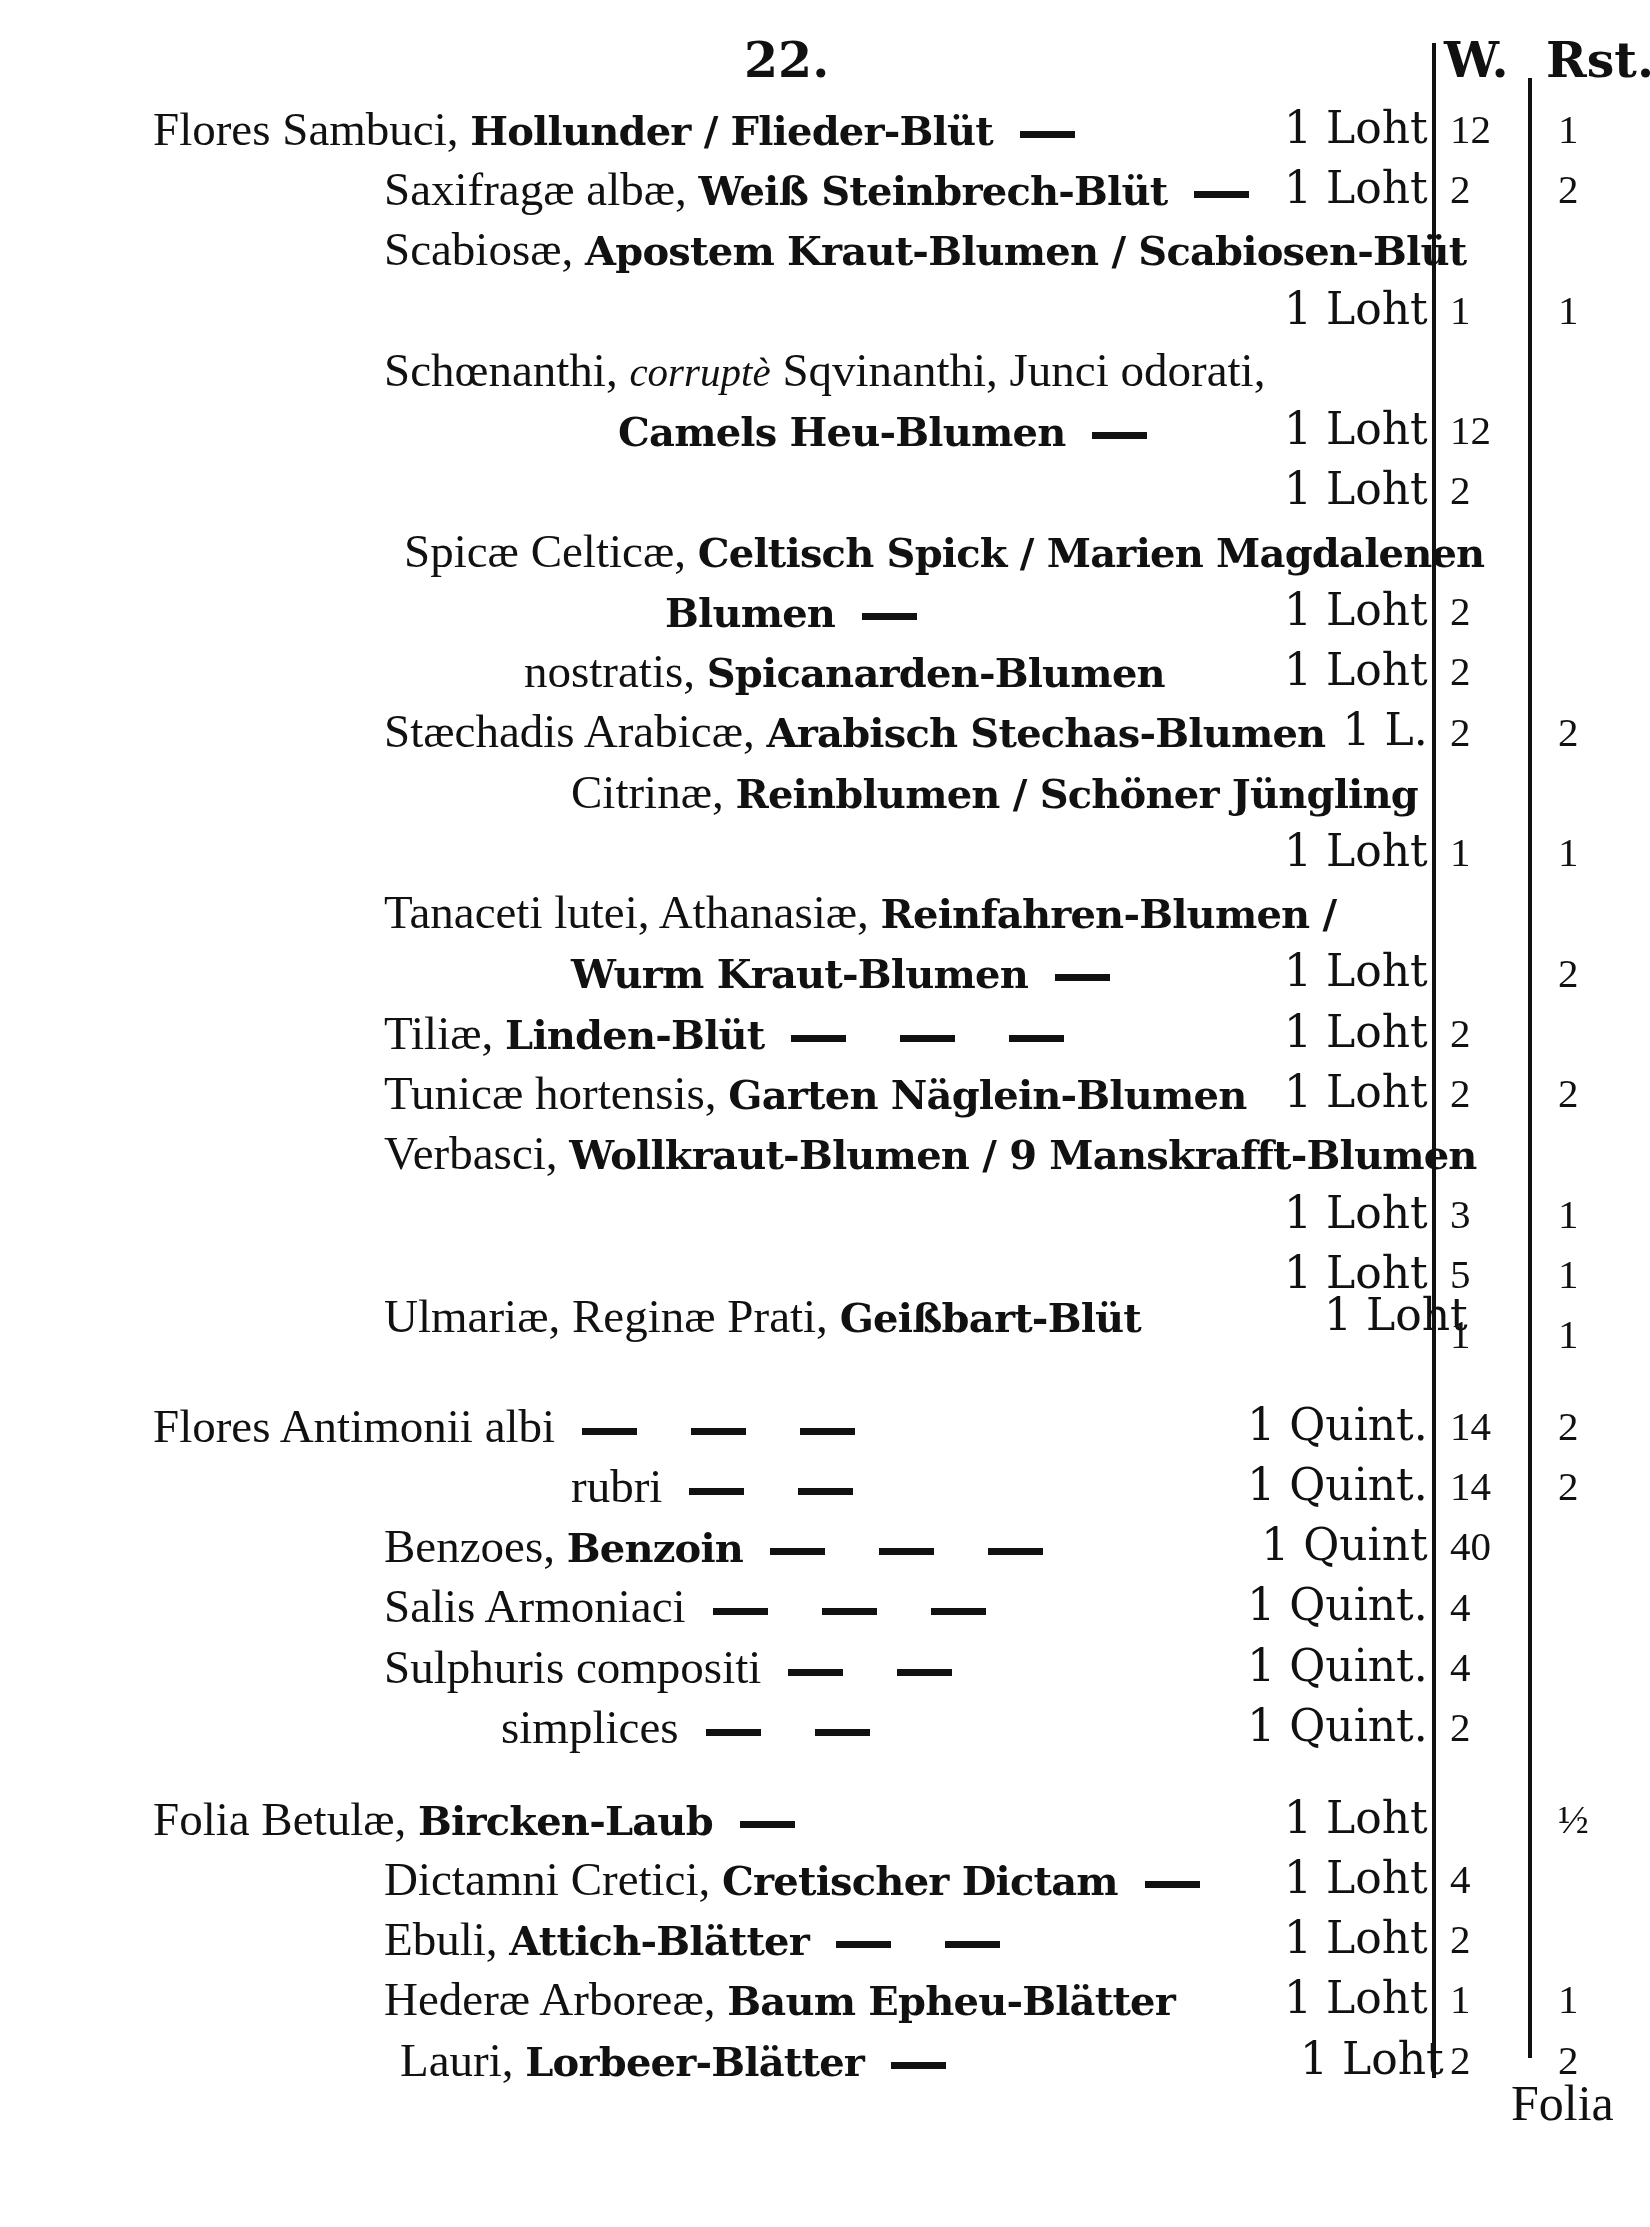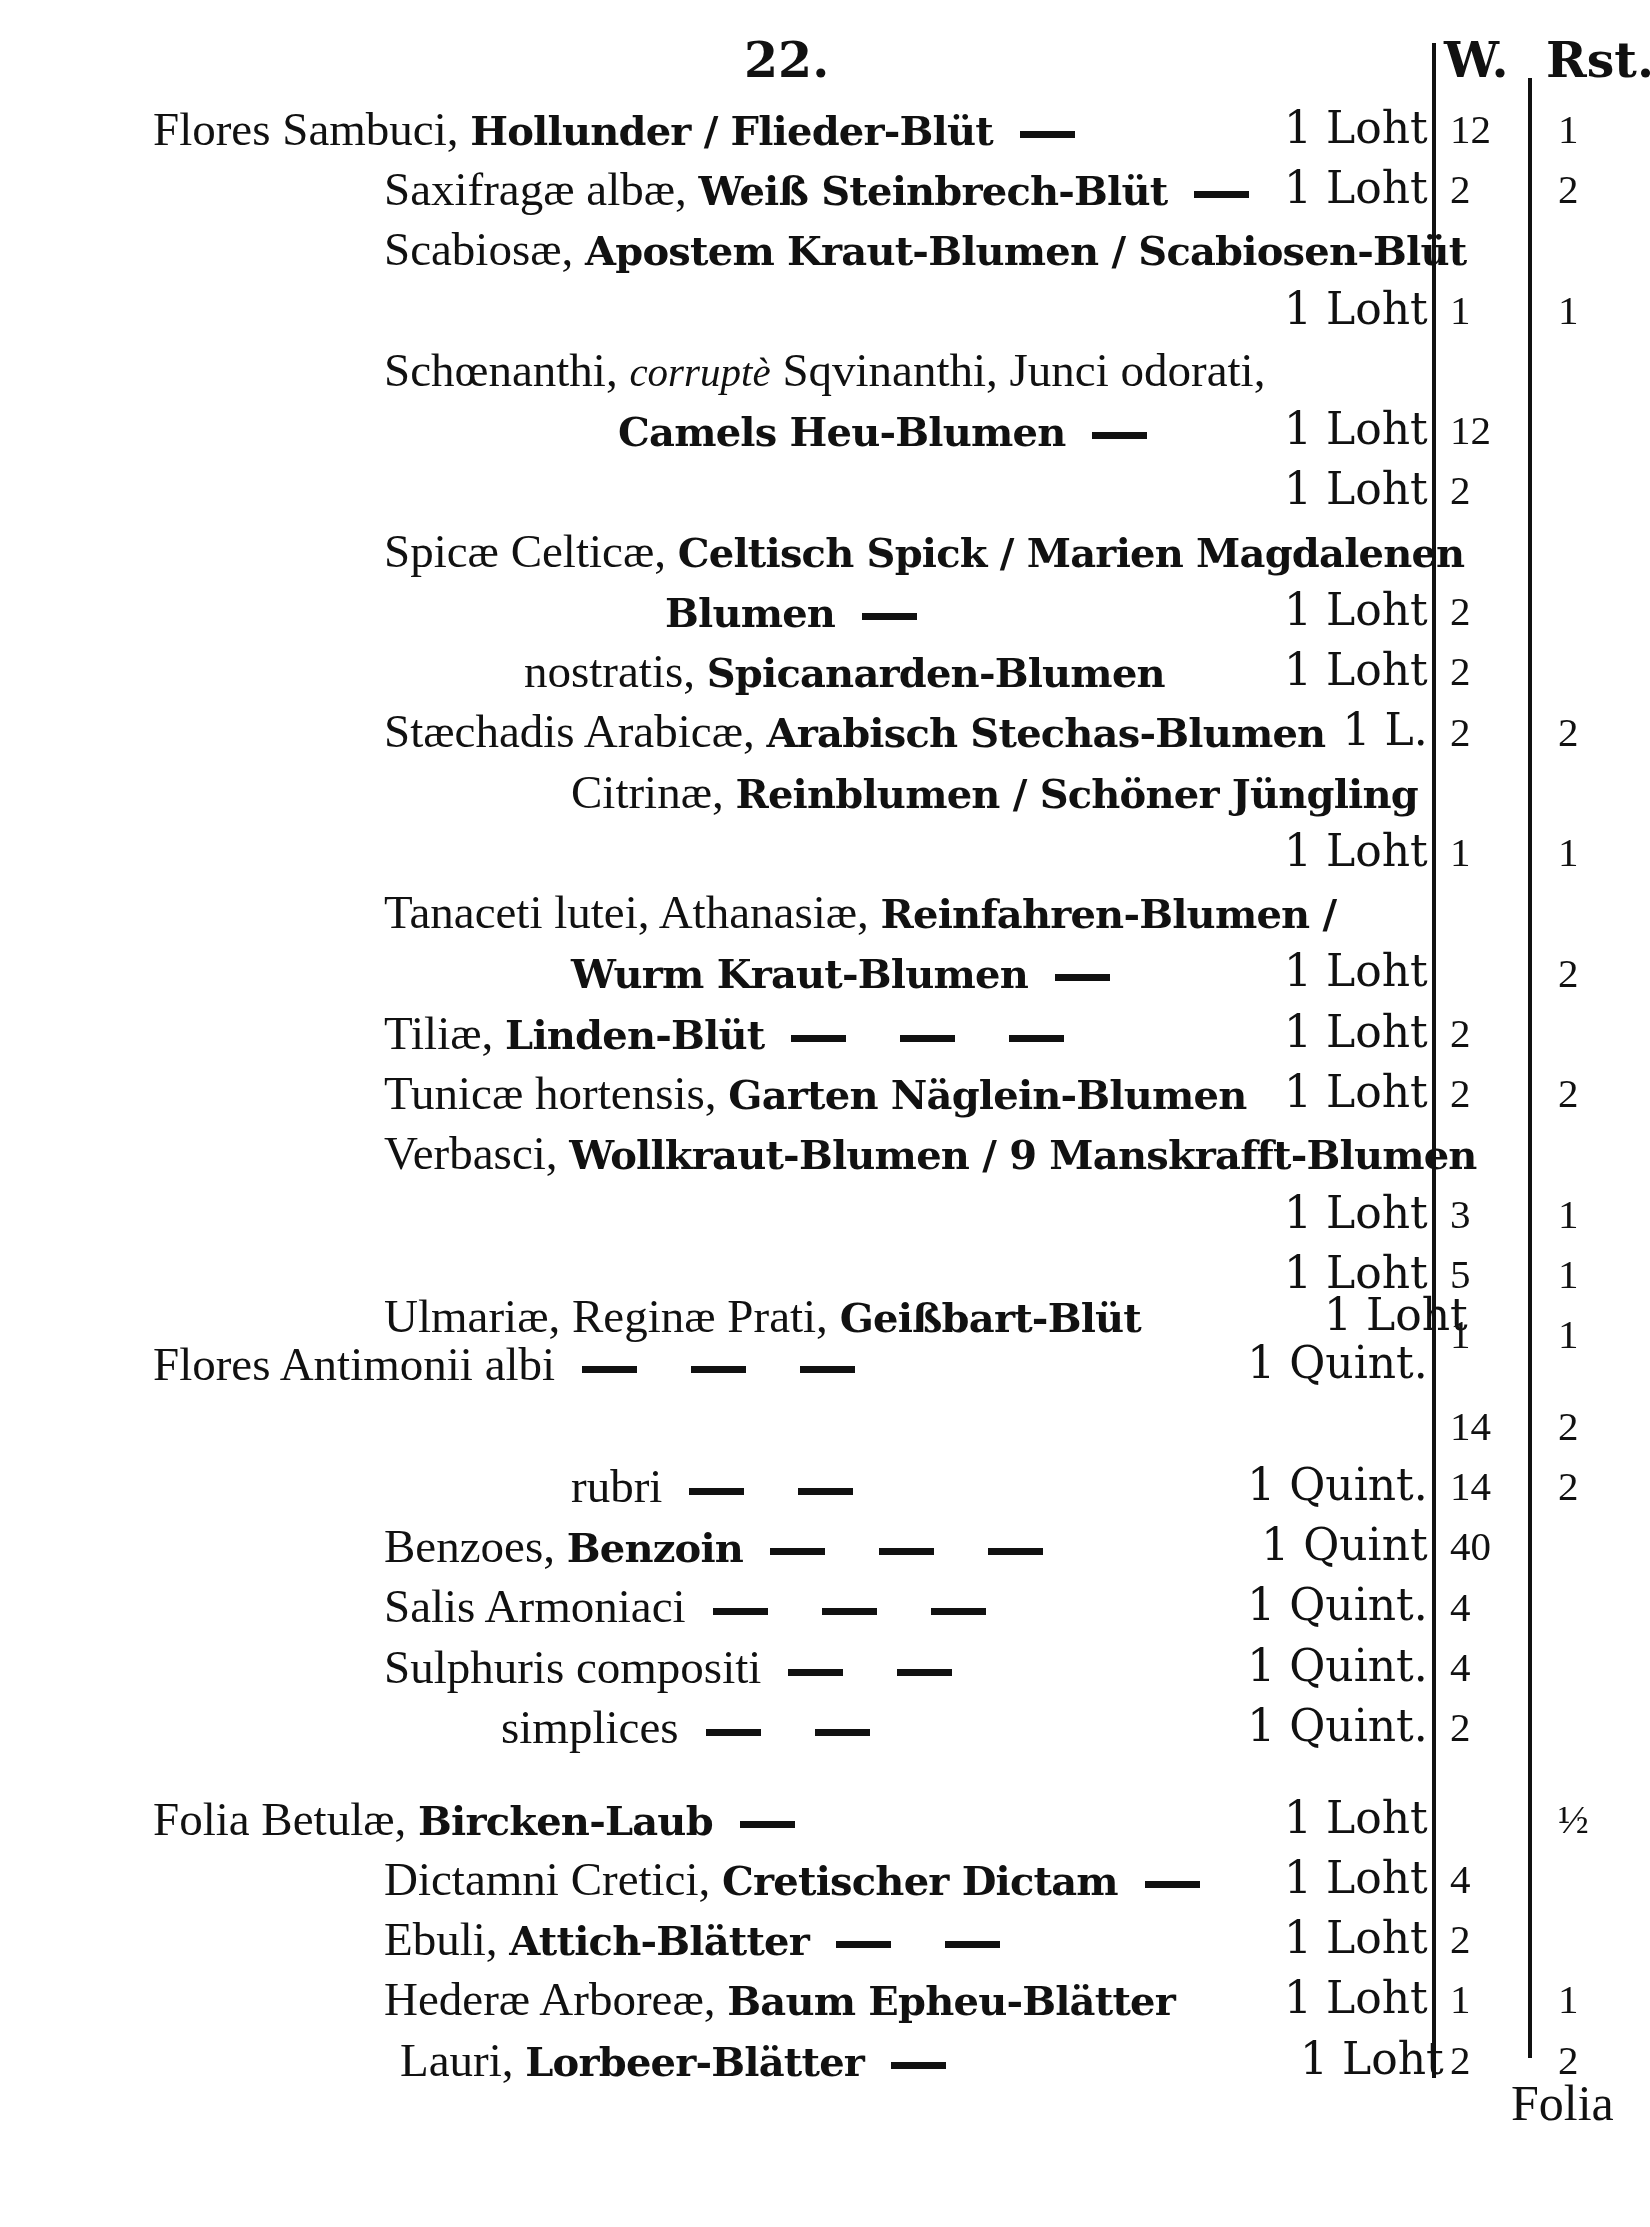--- a/index.html
+++ b/index.html
@@ -57,21 +57,21 @@
       </div>
       <div class="row" style="top: 403px;">
         <div class="lat" style="left: 618px;"><span></span> <span class="ger">Camels Heu-Blumen</span><span class="dash"></span></div>
         <div class="qty">1 Loht</div>
       </div>
       <div class="w" style="top: 406px;">12</div>
       <div class="row" style="top: 463px;">
         <div class="qty">1 Loht</div>
       </div>
       <div class="w" style="top: 466px;">2</div>
-      <div class="row" style="top: 524px;">
+      <div class="row" style="top: 524px; margin-left: 20px;">
         <div class="lat" style="left: 384px;"><span>Spicæ Celticæ,</span> <span class="ger">Celtisch Spick / Marien Magdalenen</span></div>
       </div>
       <div class="row" style="top: 584px;">
         <div class="lat" style="left: 665px;"><span></span> <span class="ger">Blumen</span><span class="dash"></span></div>
         <div class="qty">1 Loht</div>
       </div>
       <div class="w" style="top: 587px;">2</div>
       <div class="row" style="top: 644px;">
         <div class="lat" style="left: 524px;"><span>nostratis,</span> <span class="ger">Spicanarden-Blumen</span></div>
         <div class="qty">1 Loht</div>
@@ -124,21 +124,21 @@
         <div class="qty">1 Loht</div>
       </div>
       <div class="w" style="top: 1250px;">5</div>
       <div class="r" style="top: 1250px;">1</div>
       <div class="row" style="top: 1289px; padding-left: 40px;">
         <div class="lat" style="left: 384px;"><span>Ulmariæ, Reginæ Prati,</span> <span class="ger">Geißbart-Blüt</span></div>
         <div class="qty">1 Loht</div>
       </div>
       <div class="w" style="top: 1310px;">1</div>
       <div class="r" style="top: 1310px;">1</div>
-      <div class="row" style="top: 1337px;">
+      <div class="row" style="top: 1399px;">
         <div class="lat" style="left: 153px;"><span>Flores Antimonii albi</span><span class="dash"></span><span class="dash"></span><span class="dash"></span></div>
         <div class="qty">1 Quint.</div>
       </div>
       <div class="w" style="top: 1402px;">14</div>
       <div class="r" style="top: 1402px;">2</div>
       <div class="row" style="top: 1459px;">
         <div class="lat" style="left: 571px;"><span>rubri</span><span class="dash"></span><span class="dash"></span></div>
         <div class="qty">1 Quint.</div>
       </div>
       <div class="w" style="top: 1462px;">14</div>

